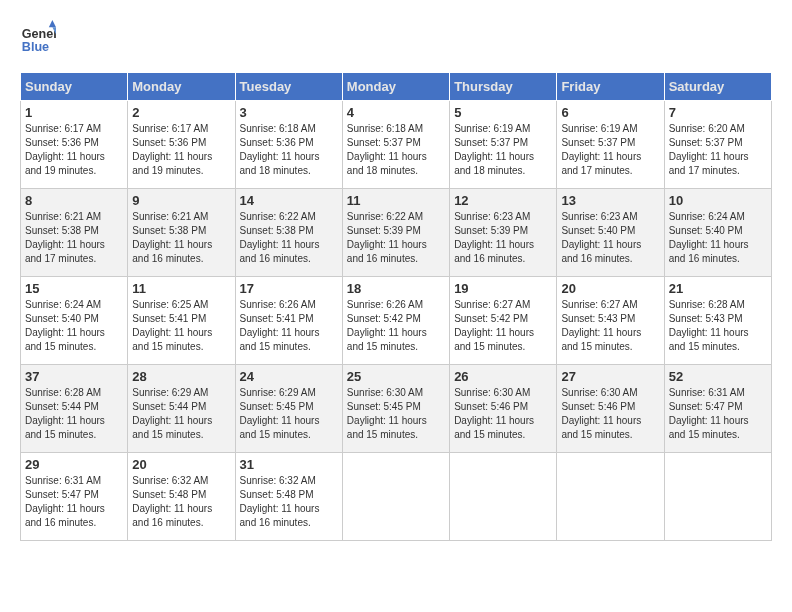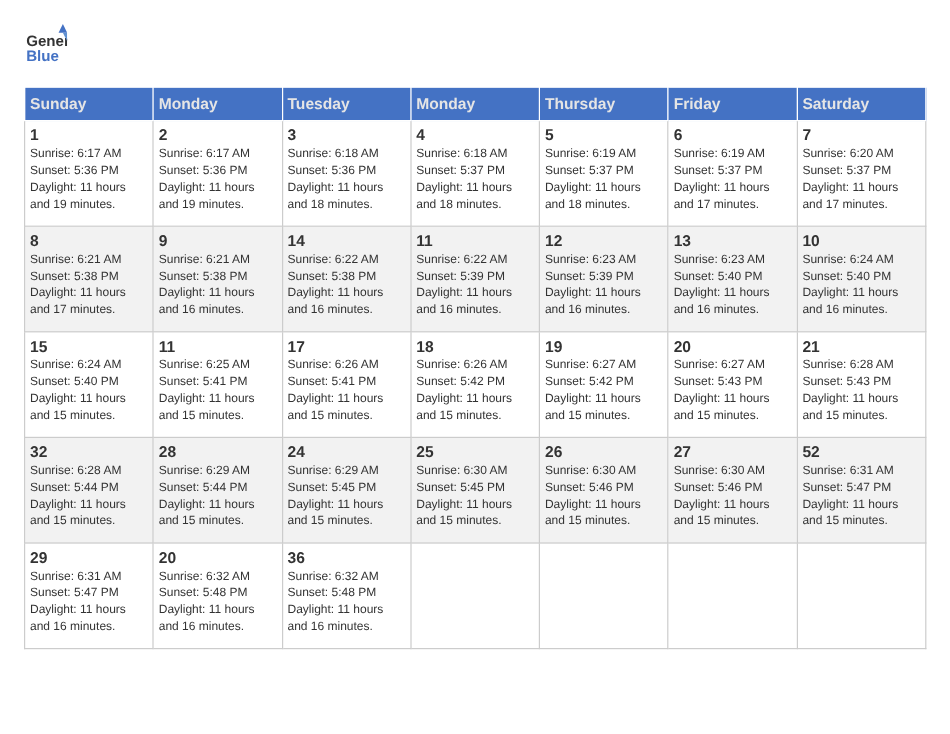--- a/index.html
+++ b/index.html
@@ -278,21 +278,21 @@
         <span class="day-number">21</span>
         <div class="day-info">
           Sunrise: 6:28 AM<br>
           Sunset: 5:43 PM<br>
           Daylight: 11 hours and 15 minutes.
         </div>
       </td>
       </tr>
       <tr>
         <td>
-        <span class="day-number">32</span>
+        <span class="day-number">37</span>
         <div class="day-info">
           Sunrise: 6:28 AM<br>
           Sunset: 5:44 PM<br>
           Daylight: 11 hours and 15 minutes.
         </div>
       </td>
         <td>
         <span class="day-number">28</span>
         <div class="day-info">
           Sunrise: 6:29 AM<br>
@@ -352,21 +352,21 @@
       </td>
         <td>
         <span class="day-number">20</span>
         <div class="day-info">
           Sunrise: 6:32 AM<br>
           Sunset: 5:48 PM<br>
           Daylight: 11 hours and 16 minutes.
         </div>
       </td>
         <td>
-        <span class="day-number">36</span>
+        <span class="day-number">31</span>
         <div class="day-info">
           Sunrise: 6:32 AM<br>
           Sunset: 5:48 PM<br>
           Daylight: 11 hours and 16 minutes.
         </div>
       </td>
         <td class="empty-cell"></td>
         <td class="empty-cell"></td>
         <td class="empty-cell"></td>
         <td class="empty-cell"></td>

